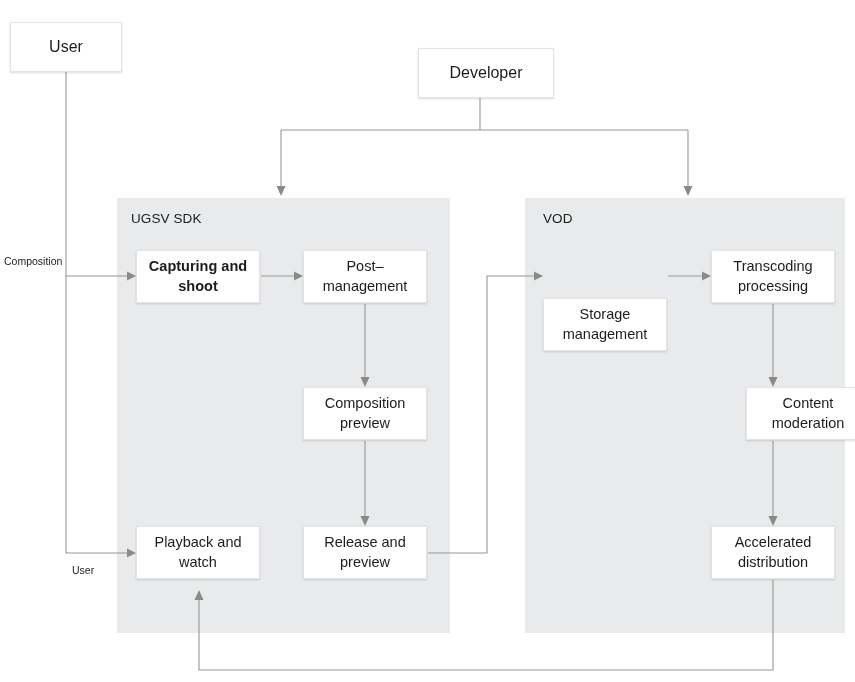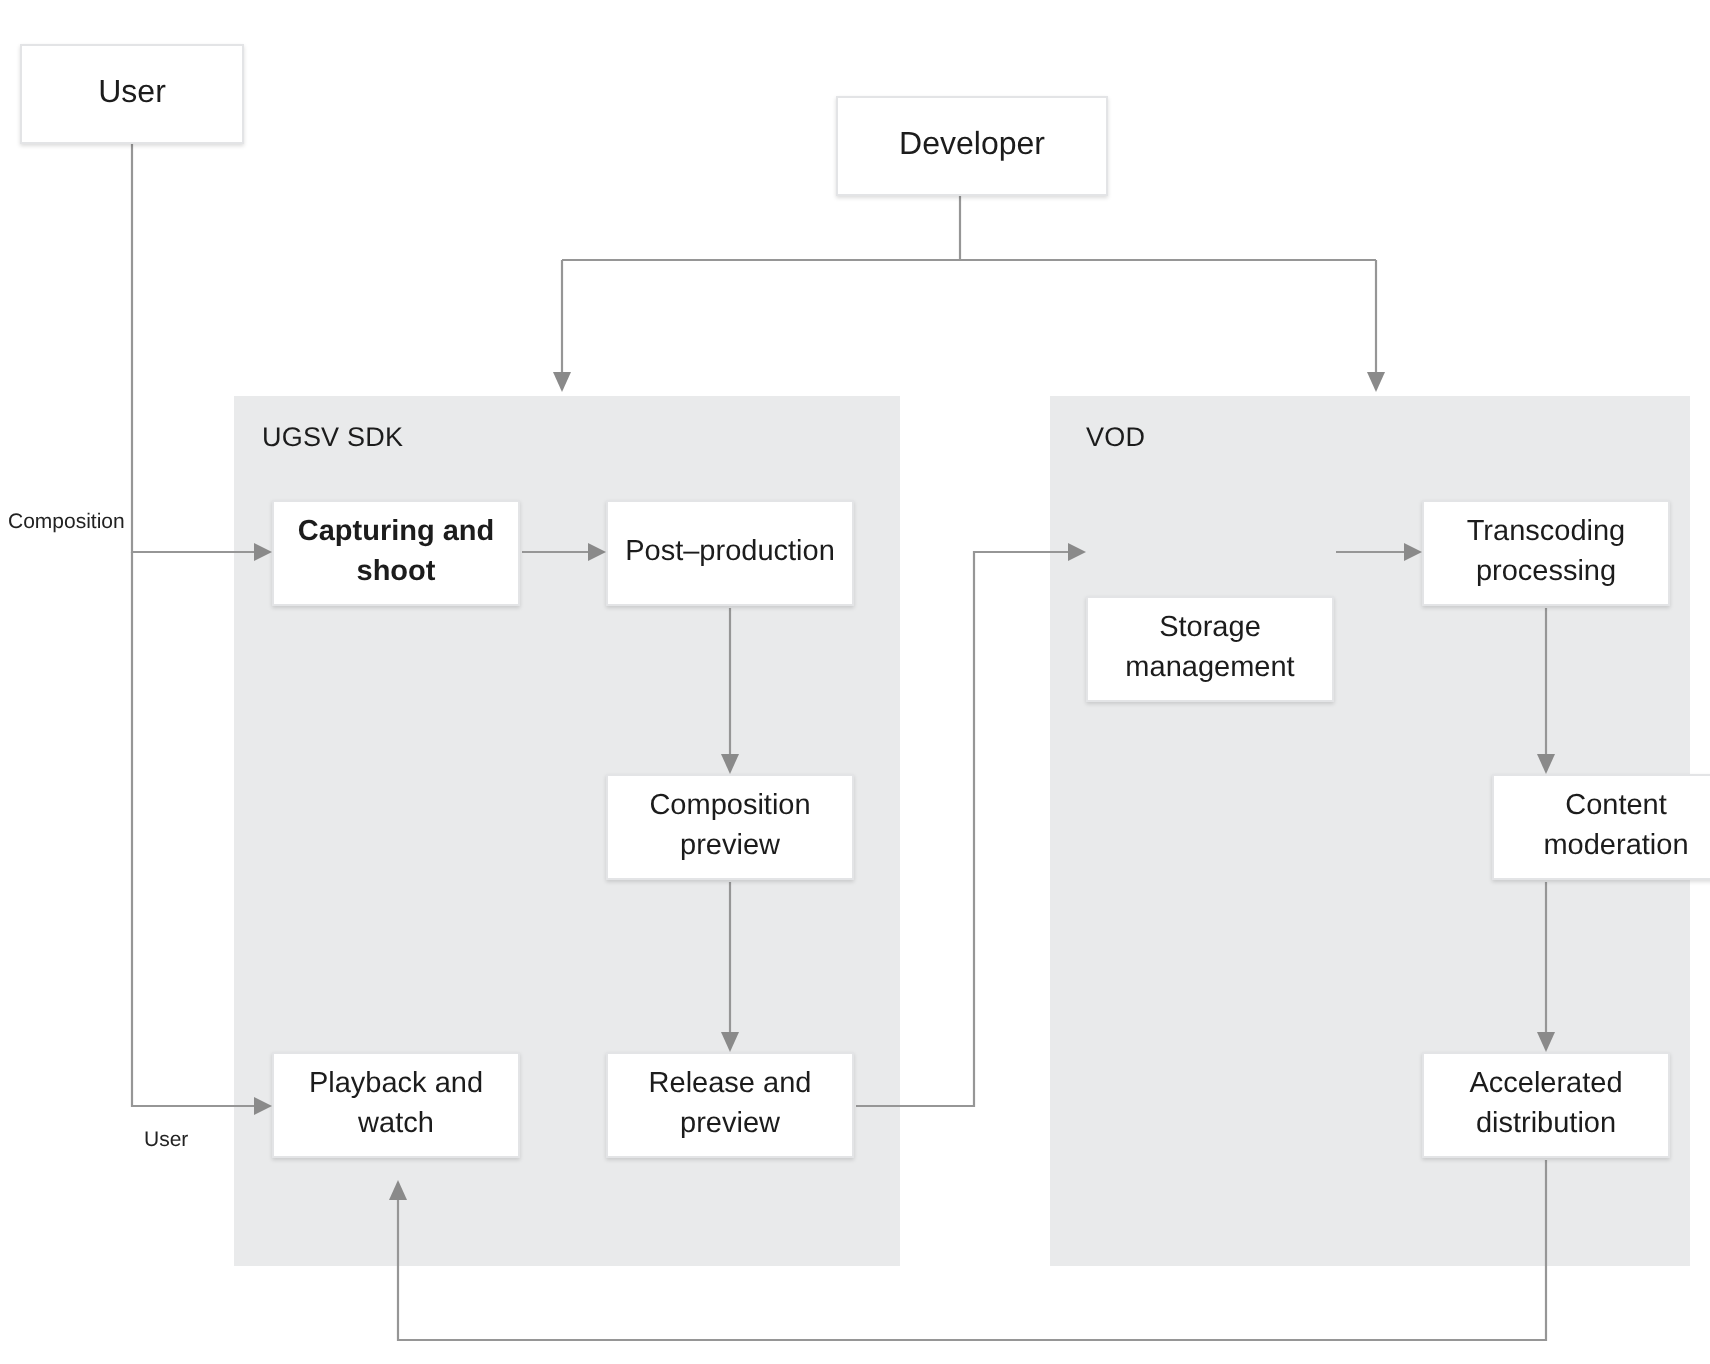--- a/index.html
+++ b/index.html
@@ -144,21 +144,21 @@
 
 </svg>
 
 <div class="group-label" style="left:131px; top:212px;">UGSV SDK</div>
 <div class="group-label" style="left:543px; top:212px;">VOD</div>
 
 <div class="node actor" style="left:10px; top:22px; width:112px; height:50px;">User</div>
 <div class="node actor" style="left:418px; top:22px; width:136px; height:50px;margin-top:26px;">Developer</div>
 
 <div class="node" style="left:136px; top:250px; width:124px; height:53px;font-weight:bold;">Capturing and shoot</div>
-<div class="node" style="left:303px; top:250px; width:124px; height:53px;">Post–production</div>
+<div class="node" style="left:303px; top:250px; width:124px; height:53px;">Post–management</div>
 <div class="node" style="left:303px; top:387px; width:124px; height:53px;">Composition preview</div>
 <div class="node" style="left:303px; top:526px; width:124px; height:53px;">Release and preview</div>
 <div class="node" style="left:136px; top:526px; width:124px; height:53px;">Playback and watch</div>
 
 <div class="node" style="left:543px; top:250px; width:124px; height:53px;margin-top:48px;">Storage management</div>
 <div class="node" style="left:711px; top:250px; width:124px; height:53px;">Transcoding processing</div>
 <div class="node" style="left:746px; top:387px; width:124px; height:53px;">Content moderation</div>
 <div class="node" style="left:711px; top:526px; width:124px; height:53px;">Accelerated distribution</div>
 
 <div class="edge-label" style="left:4px; top:256px;">Composition</div>

